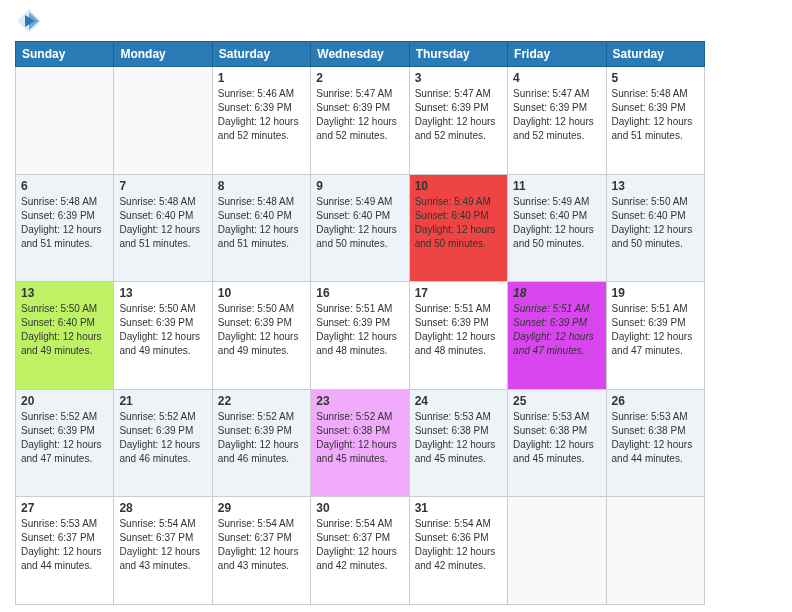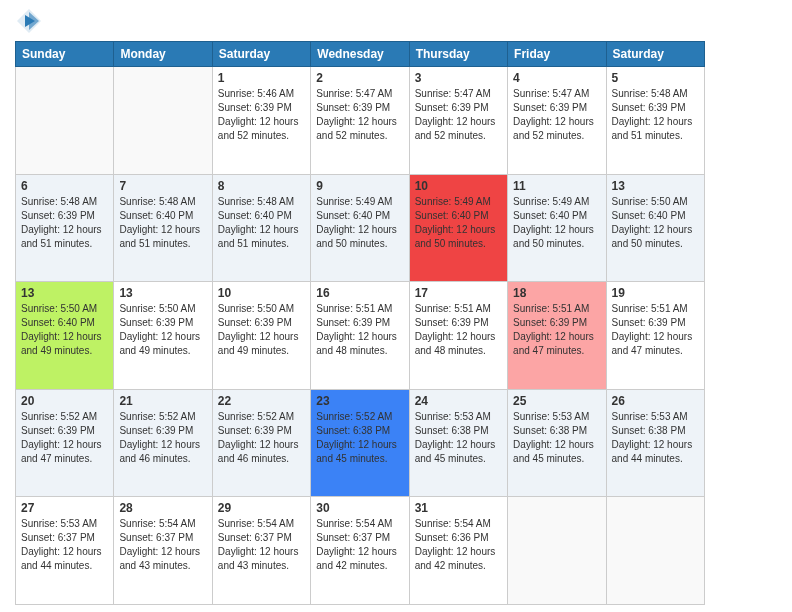--- a/index.html
+++ b/index.html
@@ -204,21 +204,21 @@
             <div class="day-info">Sunrise: 5:50 AM<br>Sunset: 6:39 PM<br>Daylight: 12 hours<br>and 49 minutes.</div>
           </td>
           <td style="background: rgb(255, 255, 255);">
             <span class="day-num">16</span>
             <div class="day-info">Sunrise: 5:51 AM<br>Sunset: 6:39 PM<br>Daylight: 12 hours<br>and 48 minutes.</div>
           </td>
           <td style="background: rgb(255, 255, 255);">
             <span class="day-num">17</span>
             <div class="day-info">Sunrise: 5:51 AM<br>Sunset: 6:39 PM<br>Daylight: 12 hours<br>and 48 minutes.</div>
           </td>
-          <td style="background: #fca5a5;">
+          <td style="background: #d946ef; font-style: italic;">
             <span class="day-num">18</span>
             <div class="day-info">Sunrise: 5:51 AM<br>Sunset: 6:39 PM<br>Daylight: 12 hours<br>and 47 minutes.</div>
           </td>
           <td style="background: rgb(255, 255, 255);">
             <span class="day-num">19</span>
             <div class="day-info">Sunrise: 5:51 AM<br>Sunset: 6:39 PM<br>Daylight: 12 hours<br>and 47 minutes.</div>
           </td>
         </tr>
         <tr>
           <td style="background: rgb(238, 243, 248);">
@@ -226,21 +226,21 @@
             <div class="day-info">Sunrise: 5:52 AM<br>Sunset: 6:39 PM<br>Daylight: 12 hours<br>and 47 minutes.</div>
           </td>
           <td style="background: rgb(238, 243, 248);">
             <span class="day-num">21</span>
             <div class="day-info">Sunrise: 5:52 AM<br>Sunset: 6:39 PM<br>Daylight: 12 hours<br>and 46 minutes.</div>
           </td>
           <td style="background: rgb(238, 243, 248);">
             <span class="day-num">22</span>
             <div class="day-info">Sunrise: 5:52 AM<br>Sunset: 6:39 PM<br>Daylight: 12 hours<br>and 46 minutes.</div>
           </td>
-          <td style="background: #3b82f6;">
+          <td style="background: #f0abfc;">
             <span class="day-num">23</span>
             <div class="day-info">Sunrise: 5:52 AM<br>Sunset: 6:38 PM<br>Daylight: 12 hours<br>and 45 minutes.</div>
           </td>
           <td style="background: rgb(238, 243, 248);">
             <span class="day-num">24</span>
             <div class="day-info">Sunrise: 5:53 AM<br>Sunset: 6:38 PM<br>Daylight: 12 hours<br>and 45 minutes.</div>
           </td>
           <td style="background: rgb(238, 243, 248);">
             <span class="day-num">25</span>
             <div class="day-info">Sunrise: 5:53 AM<br>Sunset: 6:38 PM<br>Daylight: 12 hours<br>and 45 minutes.</div>

